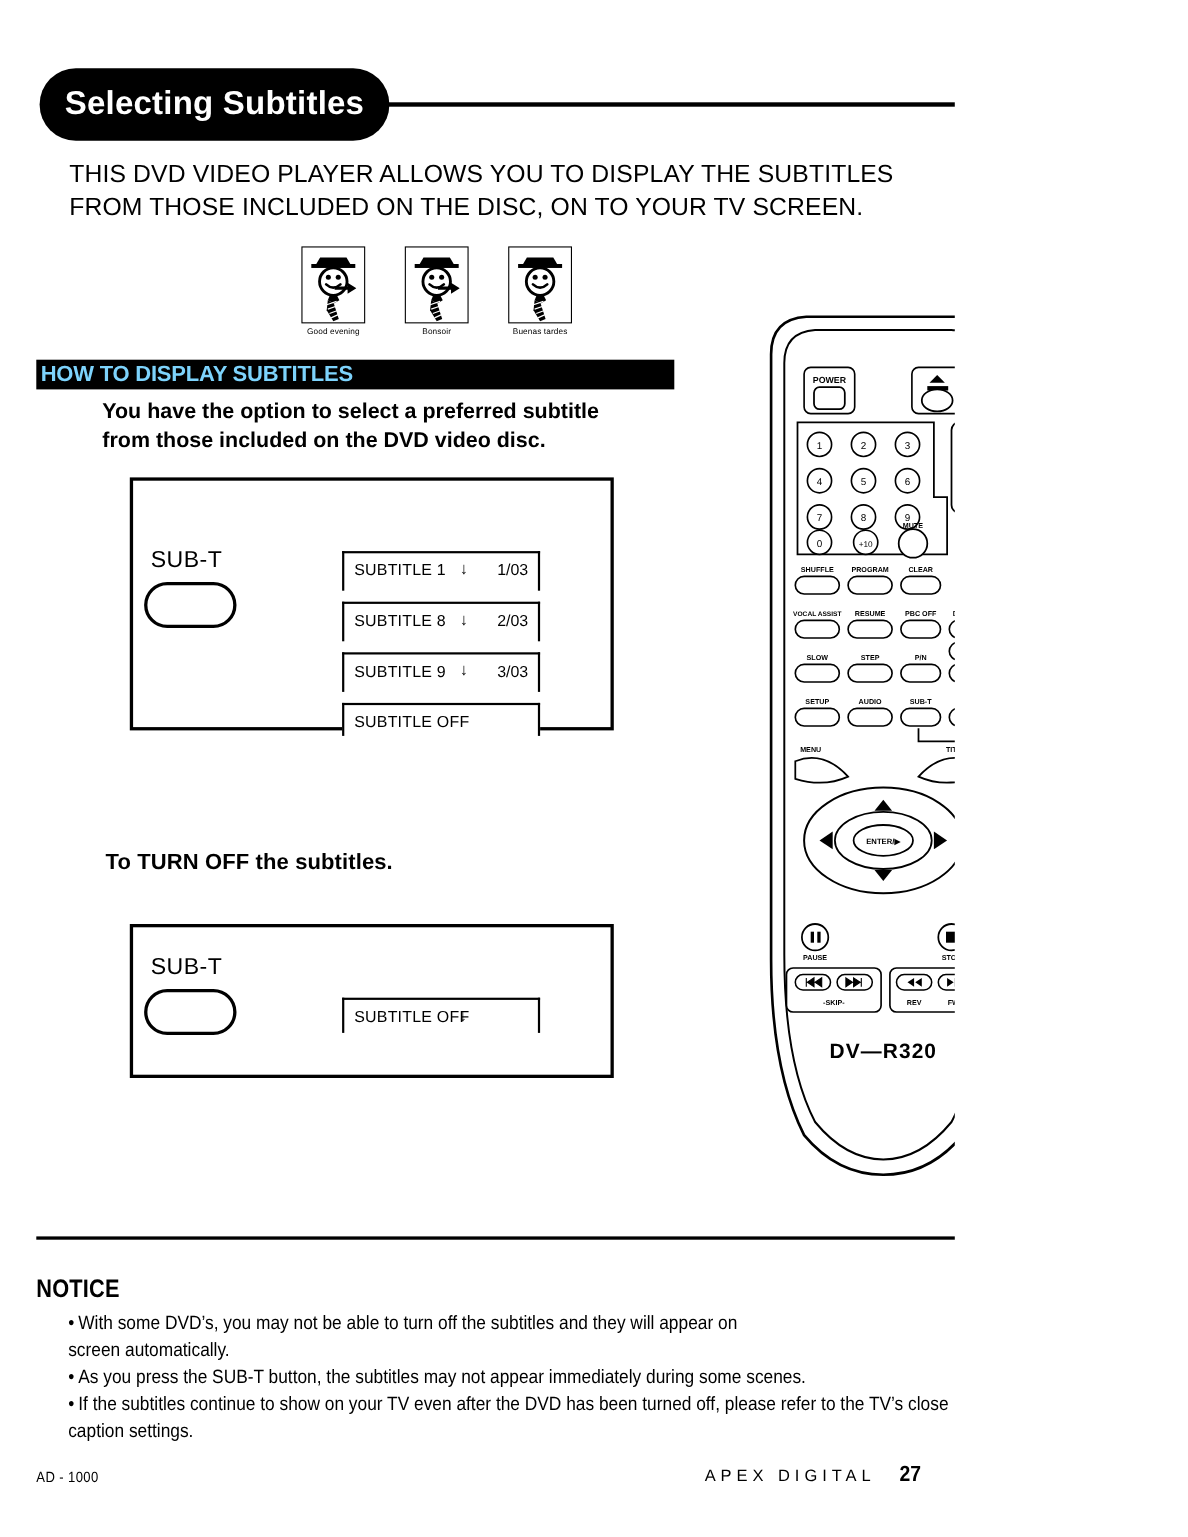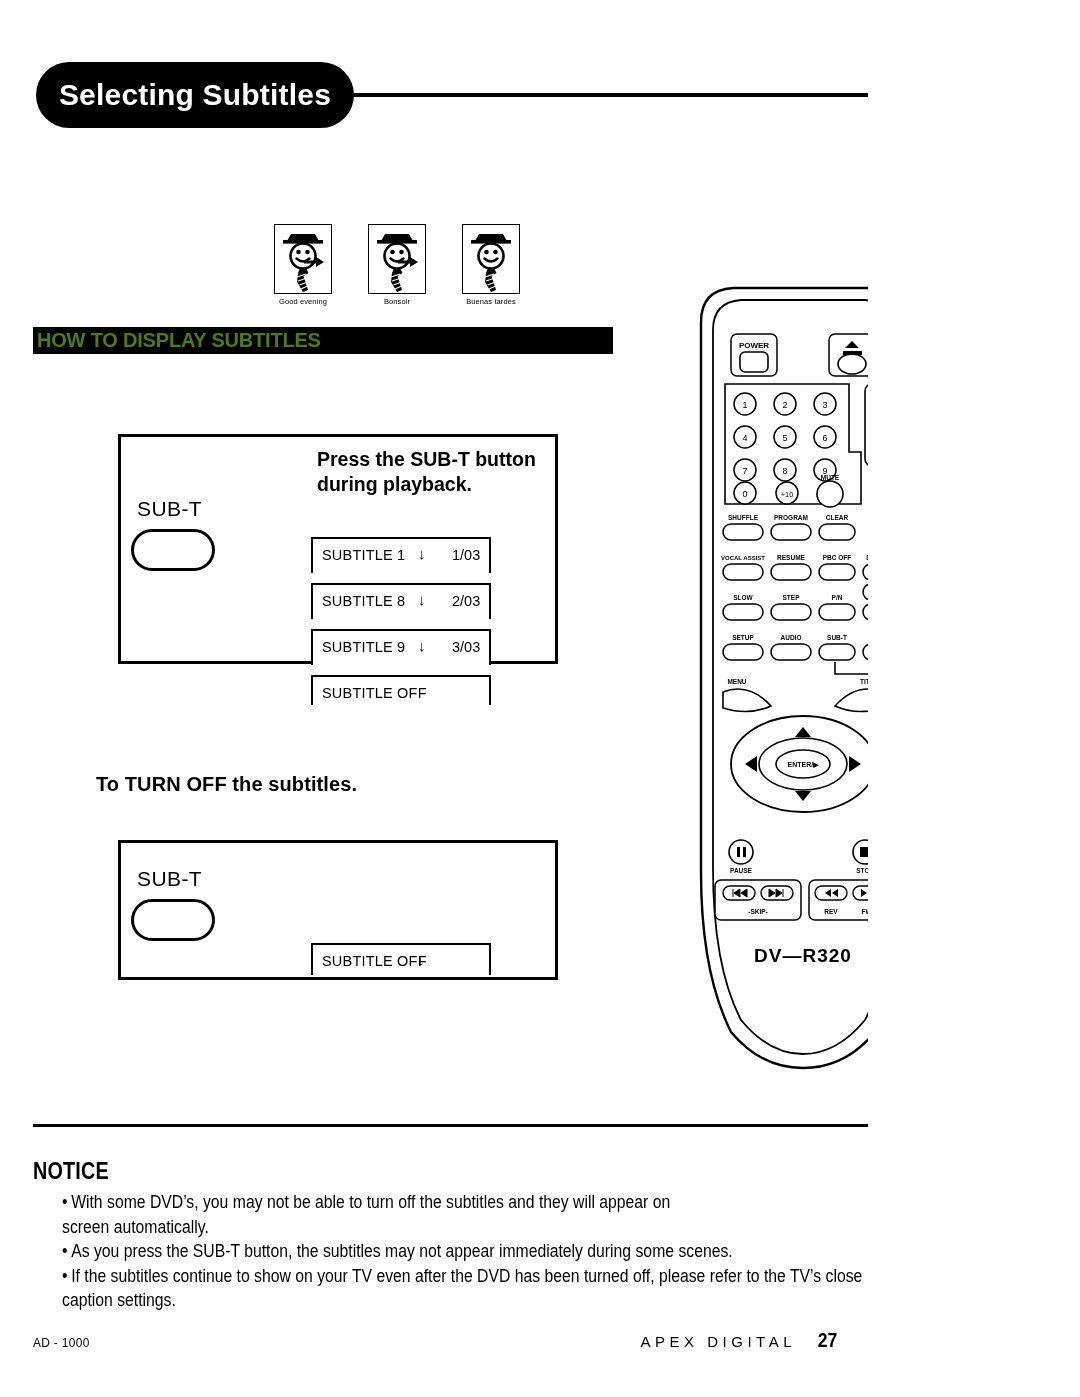--- a/index.html
+++ b/index.html
@@ -103,21 +103,21 @@
     position: absolute;
     left: 33px;
     top: 327px;
     width: 580px;
     height: 27px;
     background: #000000;
     display: flex;
     align-items: center;
   }
   #section-bar .txt {
-    color: #4d7c0f;
+    color: #7dd3fc;
     font-size: 20px;
     font-weight: bold;
     padding-left: 4px;
     letter-spacing: -0.2px;
   }
 
   
   #lead {
     position: absolute;
     left: 93px;
@@ -160,21 +160,20 @@
 
   
   .osd {
     position: absolute;
     box-sizing: border-box;
     border-left: 2.6px solid #000;
     border-top: 2.6px solid #000;
     border-right: 2.6px solid #000;
     background: #fff;
     height: 36px;
-    margin-top: 36px;
   }
   .osd .lbl {
     position: absolute;
     left: 9px;
     top: 8px;
     font-size: 14.5px;
     letter-spacing: 0.2px;
     white-space: nowrap;
   }
   .osd .dn {
@@ -283,20 +282,22 @@
 </head>
 <body>
 
 <div id="page">
 
   <div id="title-pill">
     <span class="txt">Selecting Subtitles</span>
   </div>
   <div id="title-rule"></div>
 
+  <div id="intro">THIS DVD VIDEO PLAYER ALLOWS YOU TO DISPLAY THE SUBTITLES
+FROM THOSE INCLUDED ON THE DISC, ON TO YOUR TV SCREEN.</div>
 
   <div id="panels">
 
     <div class="panel-wrap" style="left:0px;">
       <div class="panel-box">
         <svg width="56" height="68" viewBox="0 0 56 68">
           <path d="M12 16 L16 9 L40 9 L44 16 Z" fill="#000"></path>
           <rect x="8" y="15" width="40" height="3.6" fill="#000"></rect>
           <circle cx="28" cy="31" r="12.5" fill="none" stroke="#000" stroke-width="2.6"></circle>
           <circle cx="23.5" cy="27" r="2.3" fill="#000"></circle>
@@ -369,27 +370,27 @@
         </svg>
       </div>
       <div class="panel-cap">Buenas tardes</div>
     </div>
   </div>
 
   <div id="section-bar">
     <span class="txt">HOW TO DISPLAY SUBTITLES</span>
   </div>
 
+  <div id="lead">You have the option to select a preferred subtitle
+from those included on the DVD video disc.</div>
 
   <div id="step1" class="step-box">
     <span class="key-label" style="left:16px; top:60px;">SUB-T</span>
     <span class="key-pill" style="left:10px; top:92px; width:78px; height:36px;"></span>
 
-    <span class="step-head" style="left:196px; top:10px;">Press the SUB-T button
-during playback.</span>
 
     <div class="osd" style="left:190px; top:64px; width:180px;">
       <span class="lbl">SUBTITLE 1</span>
       <span class="dn" style="left:105px;">↓</span>
       <span class="num" style="left:139px;">1/03</span>
     </div>
 
     <div class="osd" style="left:190px; top:110px; width:180px;">
       <span class="lbl">SUBTITLE 8</span>
       <span class="dn" style="left:105px;">↓</span>

